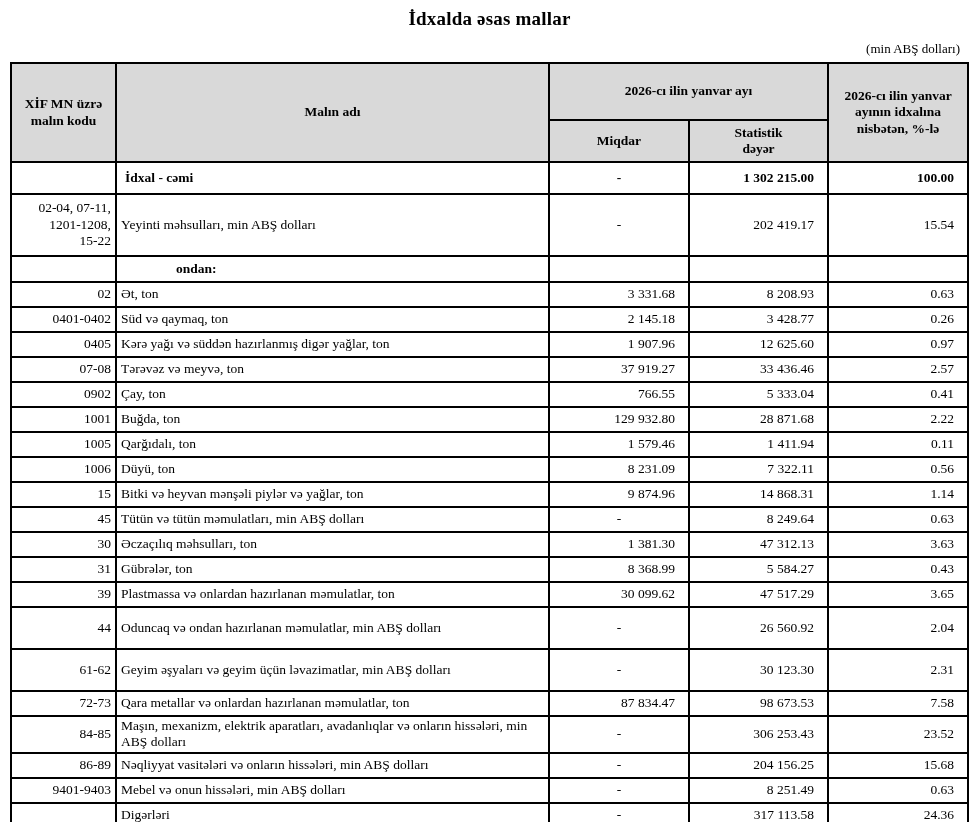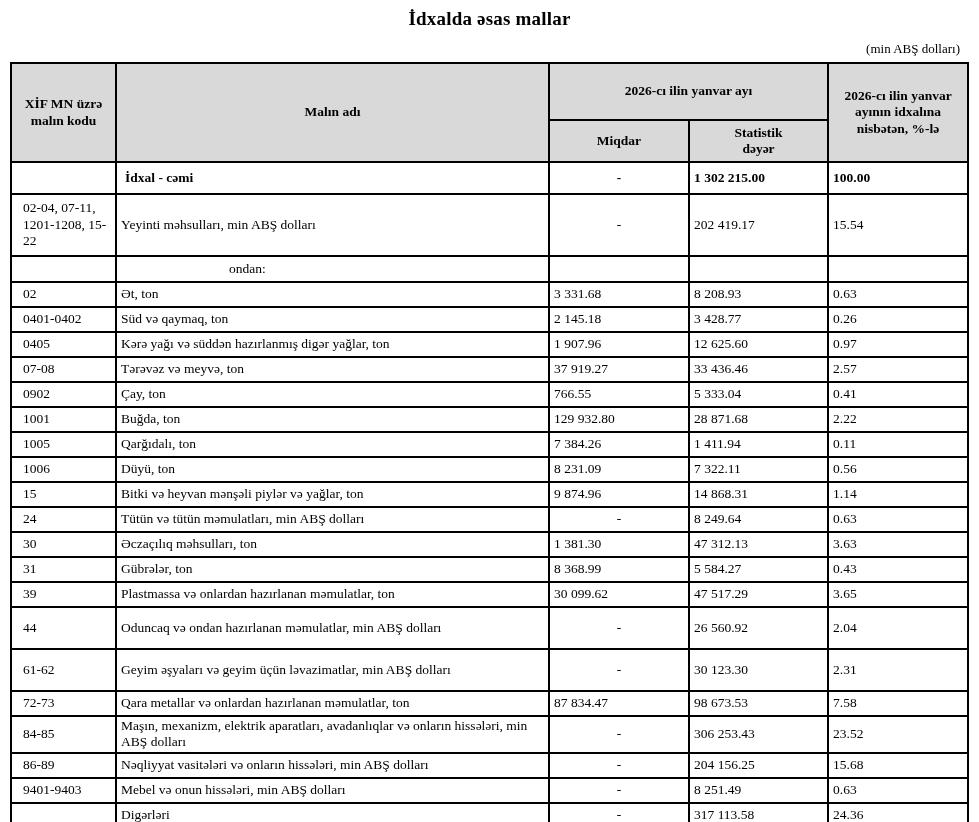--- a/index.html
+++ b/index.html
@@ -30,32 +30,32 @@
   }
   thead th {
     background: #d9d9d9; font-weight: bold; text-align: center;
   }
   thead tr:nth-child(1) { height: 57px; }
   thead tr:nth-child(2) { height: 42px; }
   .hdr-code-span { display: inline-block; max-width: 80px; }
   .hdr-stat-span { display: inline-block; max-width: 70px; }
   .hdr-share-span { display: inline-block; max-width: 145px; text-align: center; }
 
-  td.c-code { text-align: left; padding-left: 11px; }
+  td.c-code { text-align: right; padding-left: 17px; }
   td.c-name { text-align: left; }
-  td.num    { text-align: left; padding-right: 13px; }
+  td.num    { text-align: right; padding-right: 13px; }
   td.dash   { text-align: center; }
 
   tbody tr td { height: 21px; }
   tr.r-total   { font-weight: bold; }
   tr.r-total td   { height: 28px; }
   tr.r-total td.c-name { padding-left: 8px; }
   tr.r-group td   { height: 58px; }
   tr.r-section td { height: 22px; }
-  tr.r-section td.c-name { padding-left: 112px; }
+  tr.r-section td.c-name { padding-left: 59px; font-weight: bold; }
   tr.r-sub td.c-name { }
   tr.r-padded td  { height: 38px; margin-left: 19px; }
 </style>
 </head>
 <body>
 
 <div class="page">
 
   <div class="page-title">İdxalda əsas mallar</div>
 
@@ -153,40 +153,40 @@
         <tr class="r-sub">
           <td class="c-code">1001</td>
           <td class="c-name">Buğda, ton</td>
           <td class="c-qty num">129 932.80</td>
           <td class="c-val num">28 871.68</td>
           <td class="c-share num">2.22</td>
         </tr>
         <tr class="r-sub">
           <td class="c-code">1005</td>
           <td class="c-name">Qarğıdalı, ton</td>
-          <td class="c-qty num">7 384.26</td>
+          <td class="c-qty num">1 579.46</td>
           <td class="c-val num">1 411.94</td>
           <td class="c-share num">0.11</td>
         </tr>
         <tr class="r-sub">
           <td class="c-code">1006</td>
           <td class="c-name">Düyü, ton</td>
           <td class="c-qty num">8 231.09</td>
           <td class="c-val num">7 322.11</td>
           <td class="c-share num">0.56</td>
         </tr>
         <tr class="r-sub">
           <td class="c-code">15</td>
           <td class="c-name">Bitki və heyvan mənşəli piylər və yağlar, ton</td>
           <td class="c-qty num">9 874.96</td>
           <td class="c-val num">14 868.31</td>
           <td class="c-share num">1.14</td>
         </tr>
         <tr class="r-item">
-          <td class="c-code">24</td>
+          <td class="c-code">45</td>
           <td class="c-name">Tütün və tütün məmulatları, min ABŞ dolları</td>
           <td class="c-qty dash">-</td>
           <td class="c-val num">8 249.64</td>
           <td class="c-share num">0.63</td>
         </tr>
         <tr class="r-item">
           <td class="c-code">30</td>
           <td class="c-name">Əczaçılıq məhsulları, ton</td>
           <td class="c-qty num">1 381.30</td>
           <td class="c-val num">47 312.13</td>

